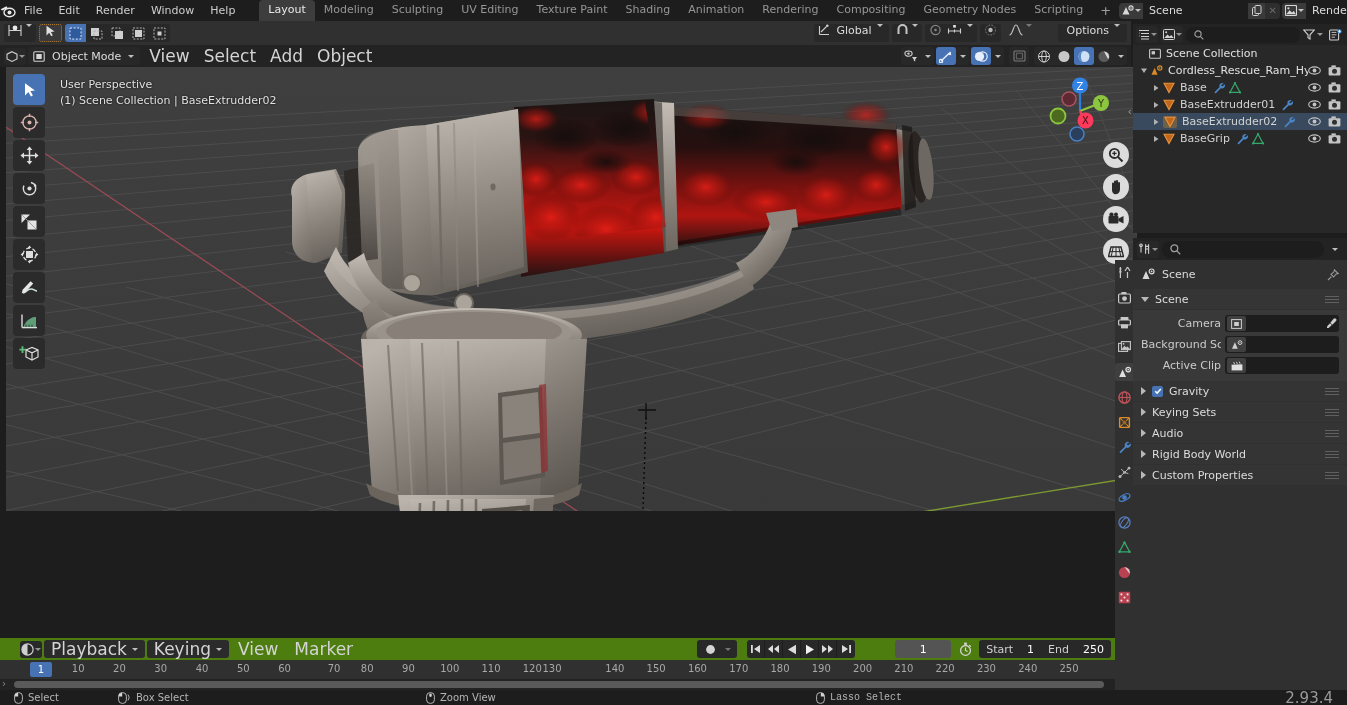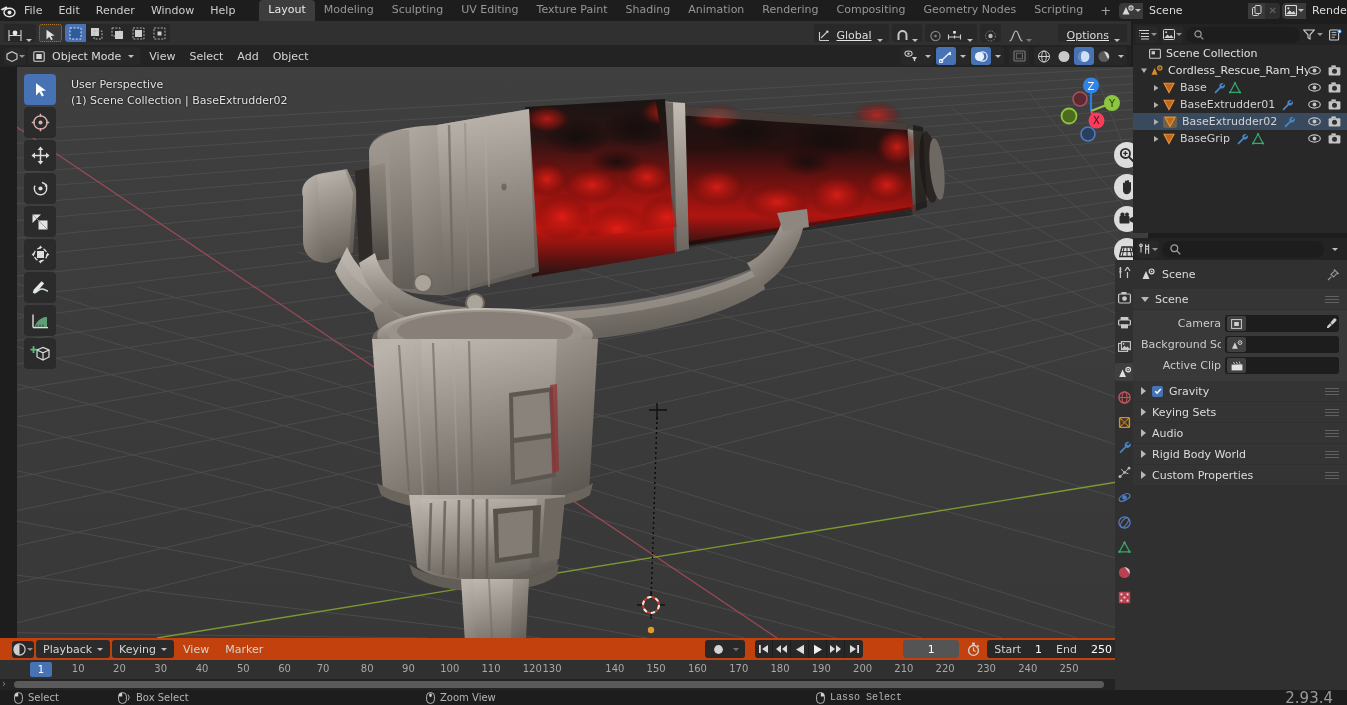--- a/index.html
+++ b/index.html
@@ -47,49 +47,49 @@
   .id-btn { width: 17px; height: 16px; background: #3a3a3a; display: flex; align-items: center; justify-content: center; }
   .id-x { width: 15px; height: 16px; background: #2e2e2e; display: flex; align-items: center; justify-content: center; color: #6a6a6a; font-size: 10px; }
 
   
   .toolbar2 {
     position: absolute; left: 0; top: 21px; width: 1131px; height: 24px;
     background: #303030; display: flex; align-items: center; padding: 0 4px; gap: 3px;
   }
   .tbtn {
     height: 18px; background: #282828; border-radius: 3px; display: flex;
-    align-items: flex-end; justify-content: center; padding: 0 4px; gap: 3px; text-decoration: underline;
+    align-items: flex-start; justify-content: center; padding: 0 4px; gap: 3px;
   }
   .tbtn.flat { background: transparent; }
   .tbtn.dotted { border: 1px dotted #b07a2a; background: #3a3a3a; padding: 0 5px; }
   .seg { display: flex; background: #282828; border-radius: 3px; overflow: hidden; height: 18px; }
   .seg > div { width: 21px; height: 18px; display: flex; align-items: center; justify-content: center; }
   .seg > div.on { background: #4772b3; }
   .arrow-dn { width: 0; height: 0; border-left: 3px solid transparent; border-right: 3px solid transparent; border-top: 3.5px solid #c0c0c0; }
   .lbl { font-size: 11px; color: #dcdcdc; padding: 0 2px; }
   .spacer { flex: 1; }
 
   
   .vp-header {
     position: absolute; left: 0; top: 45px; width: 1131px; height: 22px;
     background: #232323; display: flex; align-items: center; padding: 0 4px; gap: 2px;
   }
-  .vp-menu { padding: 2px 7px; font-size: 11px; color: #d4d4d4; border-radius: 3px; }
+  .vp-menu { padding: 2px 7px; font-size: 17px; color: #d4d4d4; border-radius: 3px; }
   .mode-btn {
     display: flex; align-items: center; gap: 5px; background: #282828;
     border-radius: 3px; height: 18px; padding: 0 6px 0 5px;
   }
   .hdr-grp { display: flex; align-items: center; background: #282828; border-radius: 3px; height: 18px; }
   .hdr-grp > div { width: 20px; height: 18px; display: flex; align-items: center; justify-content: center; }
   .hdr-grp > div.on { background: #4772b3; border-radius: 3px; }
   .hdr-grp > div.dd { width: 13px; }
 
   
   .viewport {
-    position: absolute; left: 17px; top: 67px; width: 1131px; height: 571px;
+    position: absolute; left: 6px; top: 67px; width: 1131px; height: 444px;
     overflow: hidden; background: #000000;
   }
   .vp-text { position: absolute; left: 54px; top: 10px; font-size: 11px; color: #e2e2e2; line-height: 16px; text-shadow: 0 0 2px #000; }
   .vp-toolbar {
     position: absolute; left: 7px; top: 7px; width: 32px;
     display: flex; flex-direction: column; gap: 2px;
   }
   .vp-tool {
     width: 32px; height: 31px; background: #2b2b2b; border-radius: 4px;
     display: flex; align-items: center; justify-content: center;
@@ -97,21 +97,21 @@
   .vp-tool.on { background: #4772b3; }
   .vp-nav { position: absolute; right: 8px; top: 75px; display: flex; flex-direction: column; gap: 6px; }
   .nav-btn {
     width: 26px; height: 26px; border-radius: 50%; background: rgba(255,255,255,0.82);
     display: flex; align-items: center; justify-content: center;
   }
 
   
   .tl-header {
     position: absolute; left: 0; top: 638px; width: 1131px; height: 22px;
-    background: #c2410c; display: flex; align-items: center; padding: 0 12px; gap: 2px;
+    background: #4d7c0f; display: flex; align-items: center; padding: 0 20px; gap: 2px;
   }
   .tl-ruler {
     position: absolute; left: 0; top: 660px; width: 1131px; height: 19px;
     background: #303030; overflow: hidden;
   }
   .tick { position: absolute; top: 3px; font-size: 10px; color: #a8a8a8; transform: translateX(-50%); }
   .playhead {
     position: absolute; top: 2px; height: 15px; background: #4772b3; border-radius: 2px;
     display: flex; align-items: center; justify-content: center; color: #fff;
     font-size: 10px; padding: 0 5px; transform: translateX(-50%); min-width: 22px;
@@ -945,21 +945,21 @@
   </div>
 
   <div class="tl-ruler">
     <div id="ticks">
         <div class="tick" style="left: 78.1566px;">10</div>
         <div class="tick" style="left: 119.442px;">20</div>
         <div class="tick" style="left: 160.727px;">30</div>
         <div class="tick" style="left: 202.012px;">40</div>
         <div class="tick" style="left: 243.297px;">50</div>
         <div class="tick" style="left: 284.582px;">60</div>
-        <div class="tick" style="left: 323px;">70</div>
+        <div class="tick" style="left: 334px;">70</div>
         <div class="tick" style="left: 367.153px;">80</div>
         <div class="tick" style="left: 408.438px;">90</div>
         <div class="tick" style="left: 449.723px;">100</div>
         <div class="tick" style="left: 491.008px;">110</div>
         <div class="tick" style="left: 532.293px;">120</div>
         <div class="tick" style="left: 552px;">130</div>
         <div class="tick" style="left: 614.863px;">140</div>
         <div class="tick" style="left: 656.149px;">150</div>
         <div class="tick" style="left: 697.434px;">160</div>
         <div class="tick" style="left: 738.719px;">170</div>

